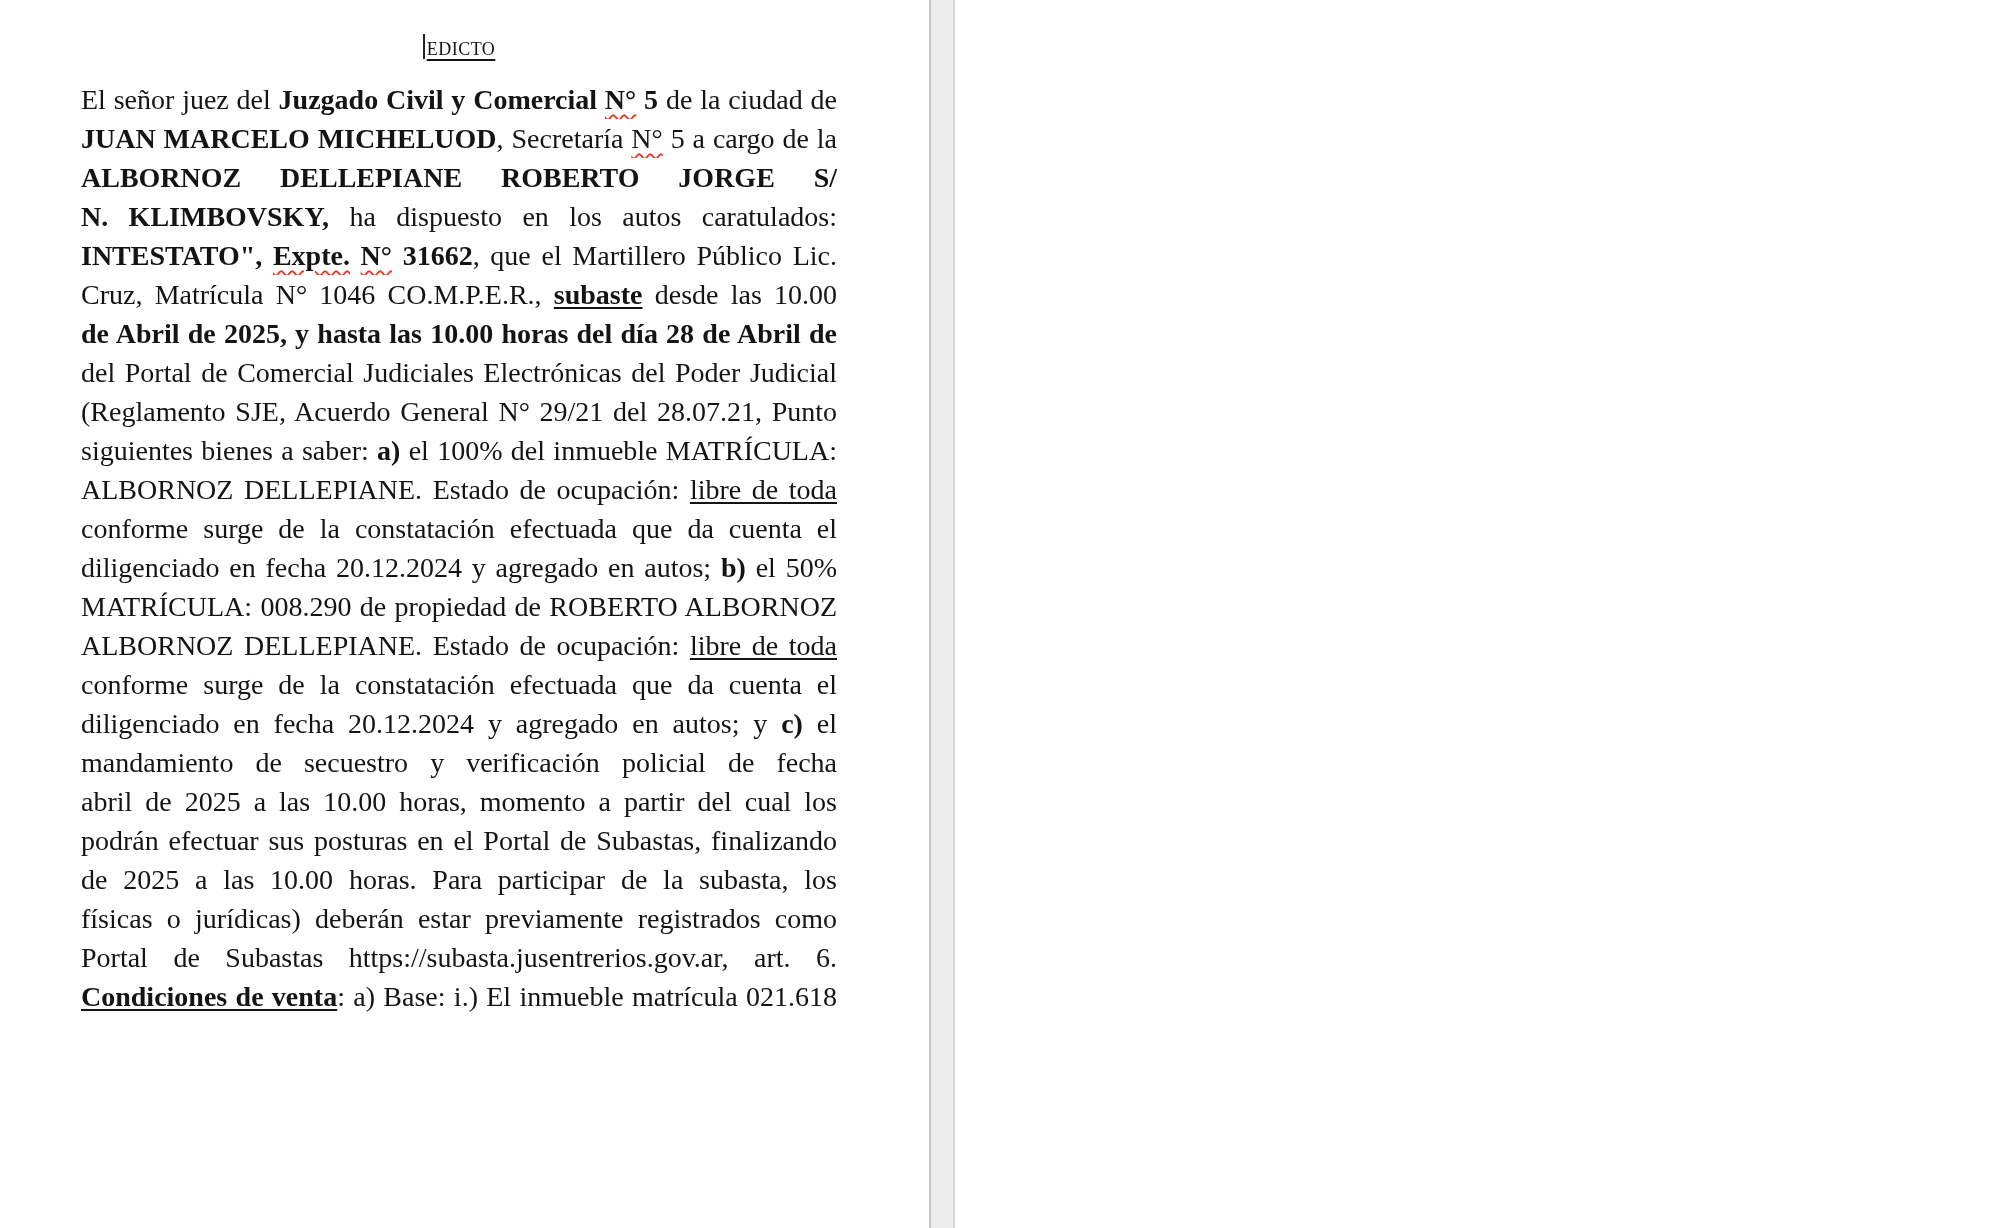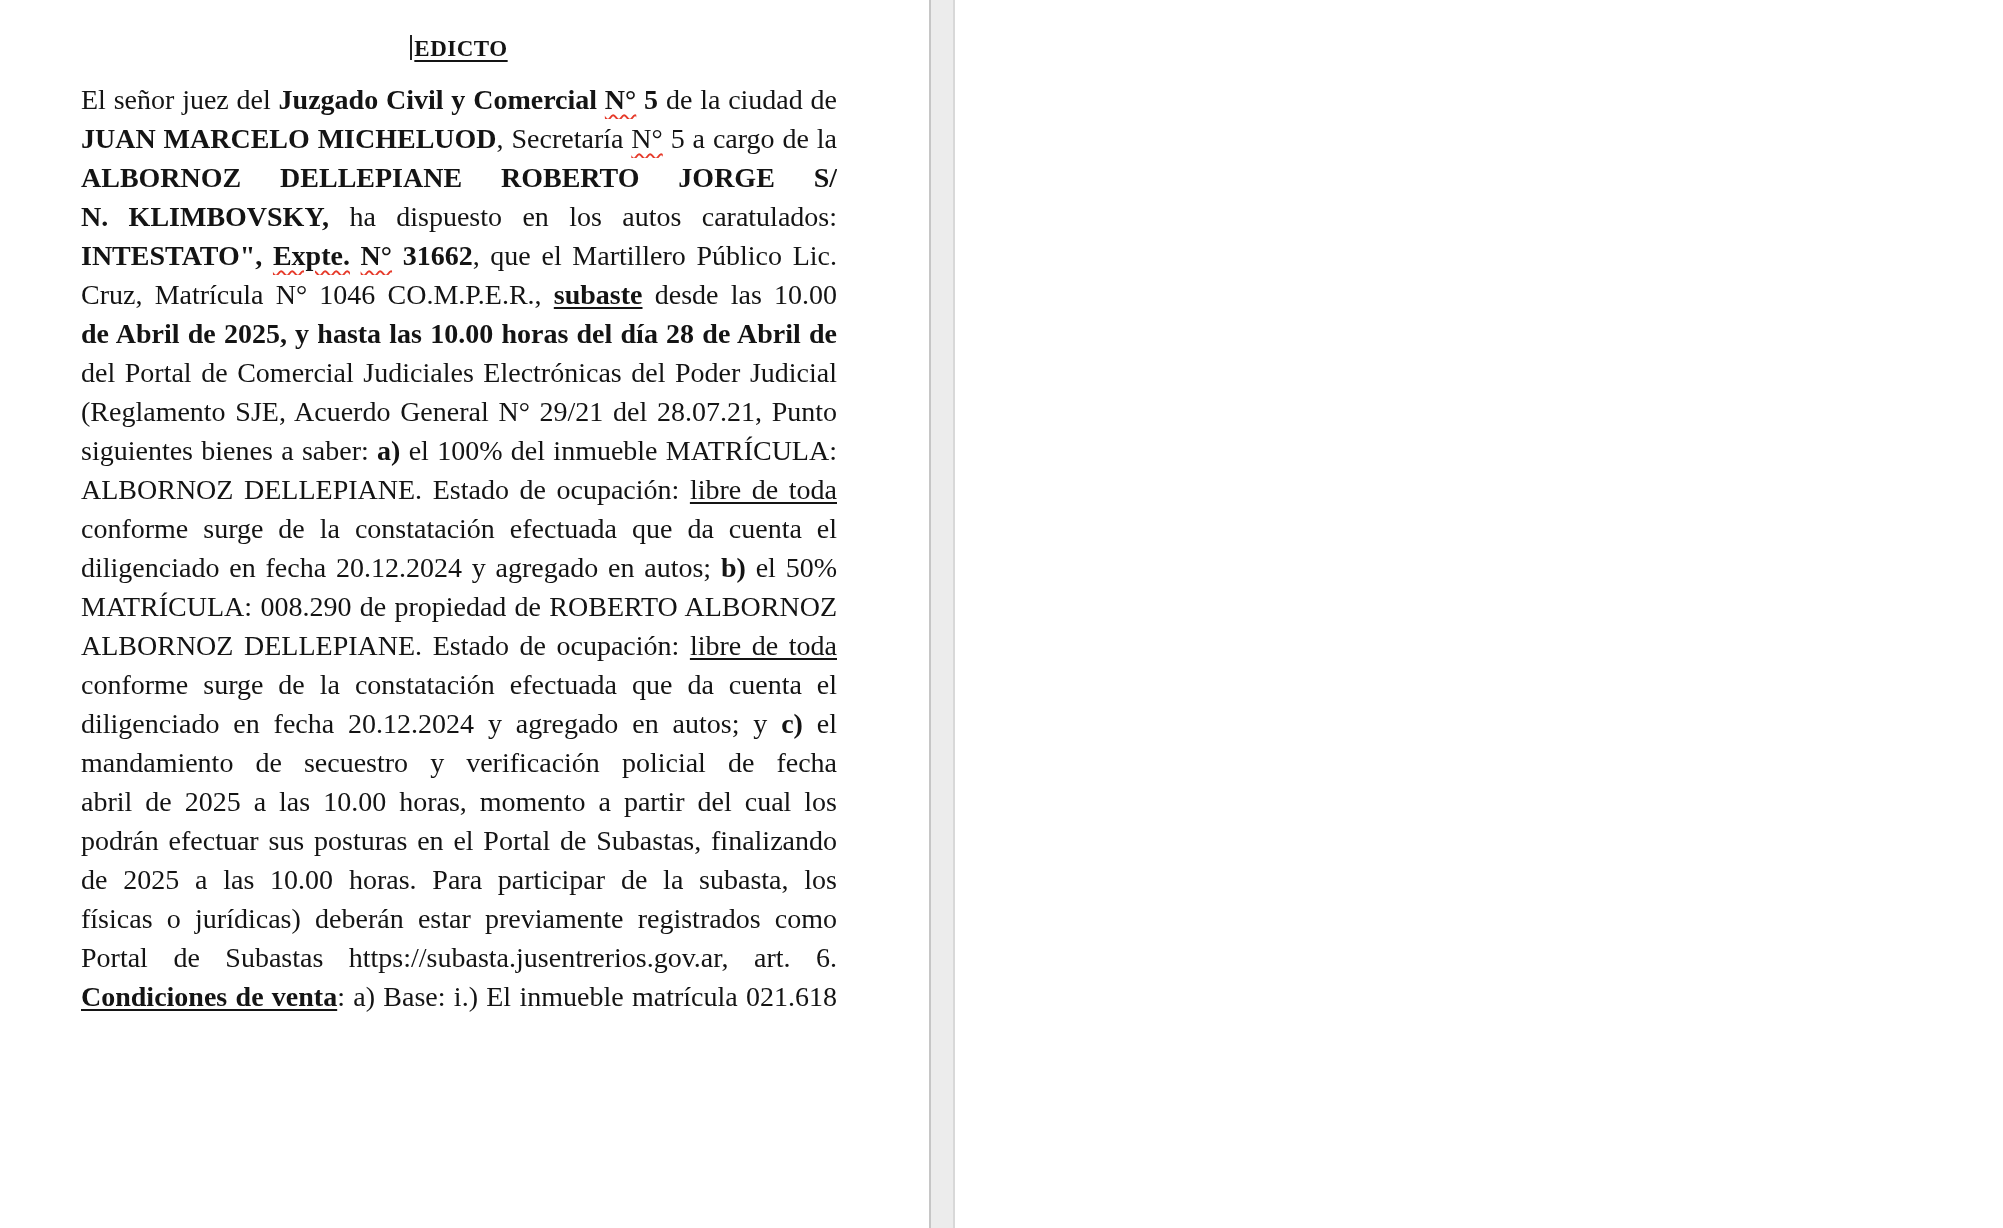--- a/index.html
+++ b/index.html
@@ -14,21 +14,21 @@
   .page-left  { left:0;    width:929px;  }
   .page-right { left:955px; width:1048px; }
   .divider {
     position:absolute; top:0; height:1228px; left:929px; width:26px;
     background:var(--divider-fill,#ececec);
     border-left:2px solid var(--divider-edge,#c6c6c6);
     border-right:2px solid #d8d8d8;
   }
   .title {
     position:absolute; left:81px; top:34px; width:756px;
-    text-align:center; font-size:23px; font-weight:700; line-height:30px;
+    text-align:center; font-size:18px; font-weight:400; line-height:30px;
     letter-spacing:0.5px;
   }
   .title-text { text-decoration:underline; text-decoration-thickness:2px; text-underline-offset:4px; }
   .caret {
     display:inline-block; width:2px; height:25px; background:#222;
     vertical-align:-4px; margin-right:2px;
   }
   .body-col { position:absolute; }
   .body-col.left  { left:81px;  top:80px; width:756px; }
   .line {

